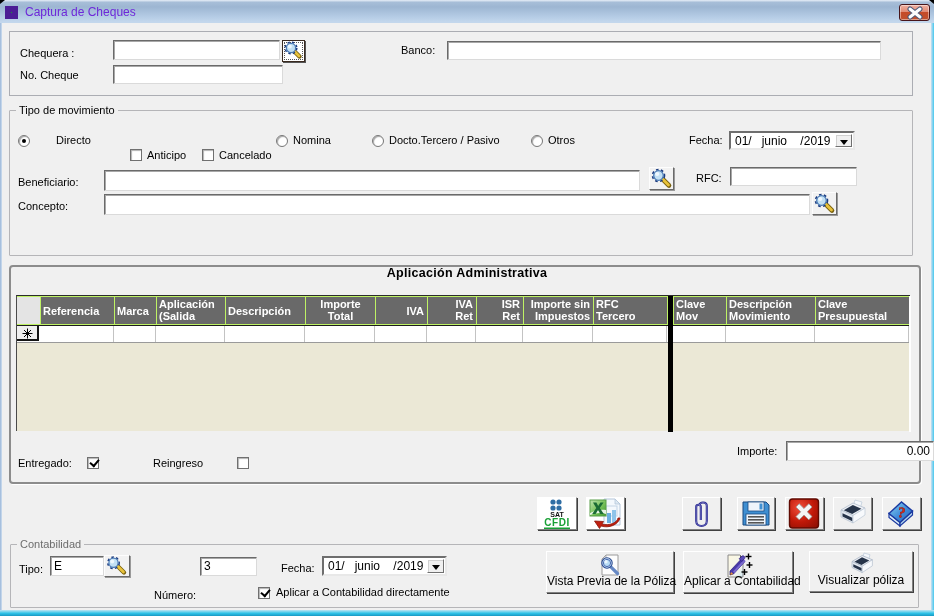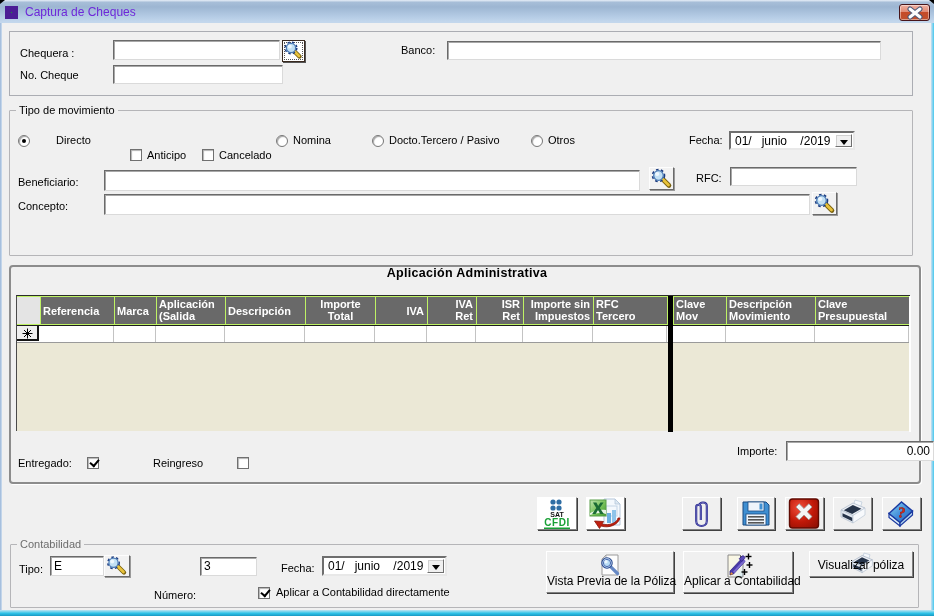--- a/index.html
+++ b/index.html
@@ -359,21 +359,21 @@
         <line x1="21.5" y1="4.5" x2="27.5" y2="4.5"></line>
         <line x1="24.5" y1="1.5" x2="24.5" y2="7.5"></line>
     <line x1="22.5" y1="13" x2="28.5" y2="13"></line>
         <line x1="25.5" y1="10" x2="25.5" y2="16"></line>
     <line x1="17.5" y1="20" x2="23.5" y2="20"></line>
         <line x1="20.5" y1="17" x2="20.5" y2="23"></line>
       </g>
   </svg>
   <div style="position:absolute;bottom:4px;width:100%;text-align:center;font-size:12px;white-space:nowrap;">Aplicar a Contabilidad</div>
   </div>
-<div class="btn3d" style="left:809px;top:551px;width:104px;height:26px;">
+<div class="btn3d" style="left:809px;top:551px;width:104px;height:41px;">
   <svg width="30" height="26" viewBox="0 0 30 26" style="position:absolute;left:37px;top:0px;">
     <path d="M17 1 l6 1.7 -2.1 7.6 -6 -1.7 z" fill="#f4f7fb" stroke="#c2cedc" stroke-width="0.8"></path>
     <path d="M5 9.5 l10.2 -6 10.2 4.3 -10.2 6.4 z" fill="#eef1f6" stroke="#a8b4c4" stroke-width="0.8"></path>
     <path d="M7.4 9.7 l7.6 -4.4 7.3 3.1 -7.8 4.6 z" fill="#26344a"></path>
     <path d="M5 9.5 l0 6 10.2 5.1 0 -6.4 z" fill="#e2e8f0" stroke="#a8b4c4" stroke-width="0.7"></path>
     <path d="M6.3 12.2 l8.3 3.9 0 2.9 -8.3 -3.9 z" fill="#26344a"></path>
     <path d="M25.4 7.8 l0 6 -10.2 6.8 0 -6.4 z" fill="#f7f9fc" stroke="#b4c0ce" stroke-width="0.7"></path>
   </svg>
   <div style="position:absolute;bottom:4px;width:100%;text-align:center;font-size:12px;white-space:nowrap;">Visualizar póliza</div>
   </div>

